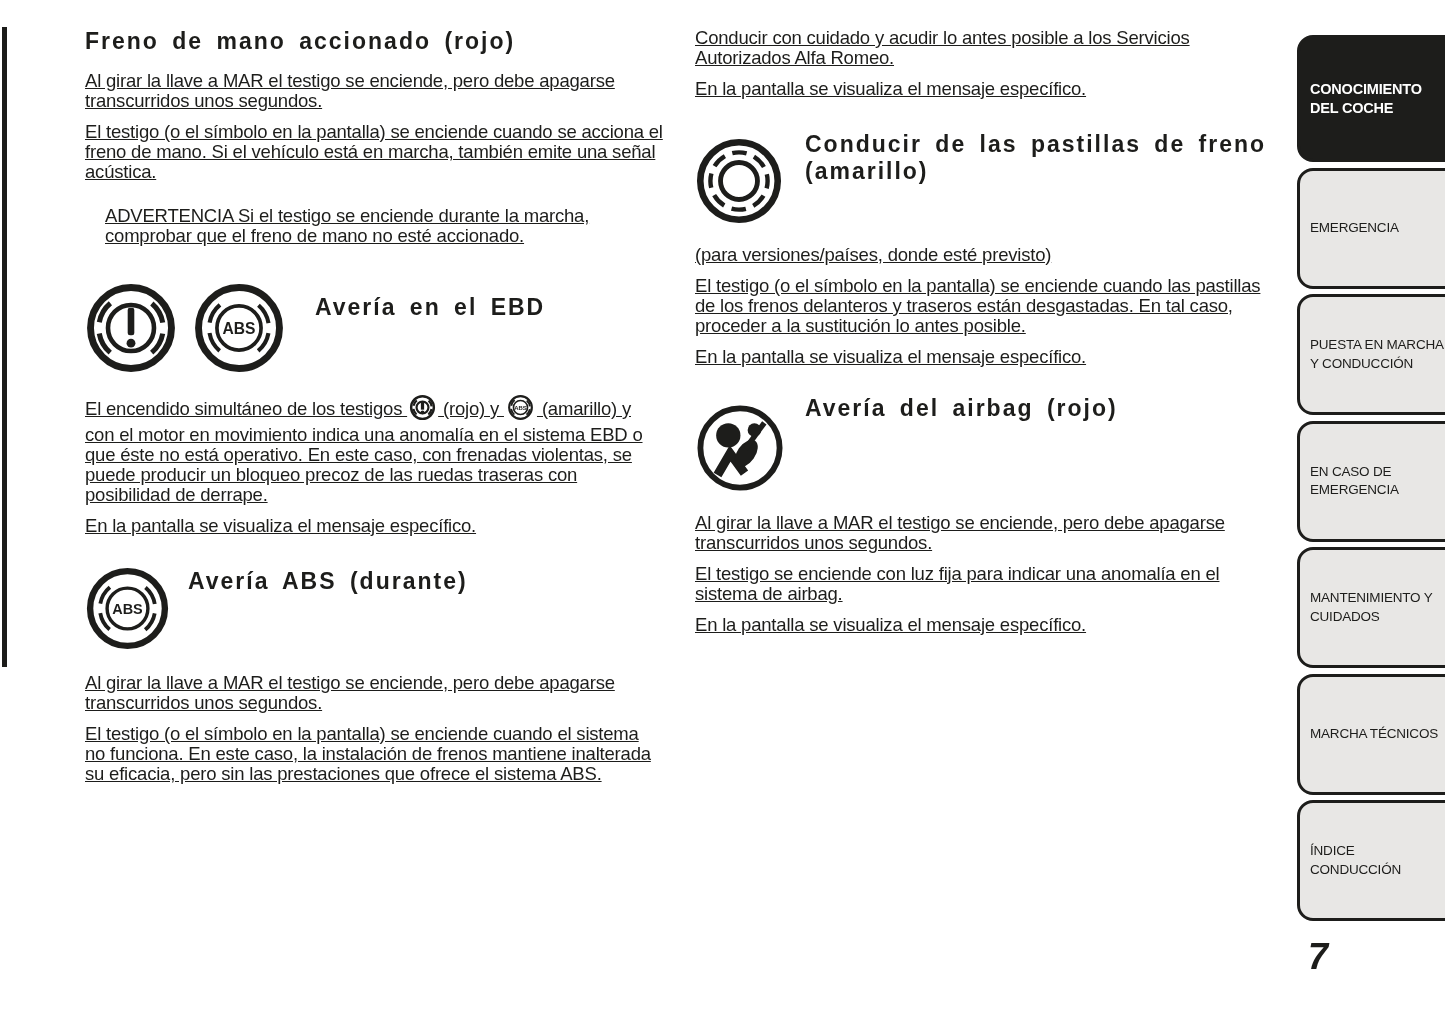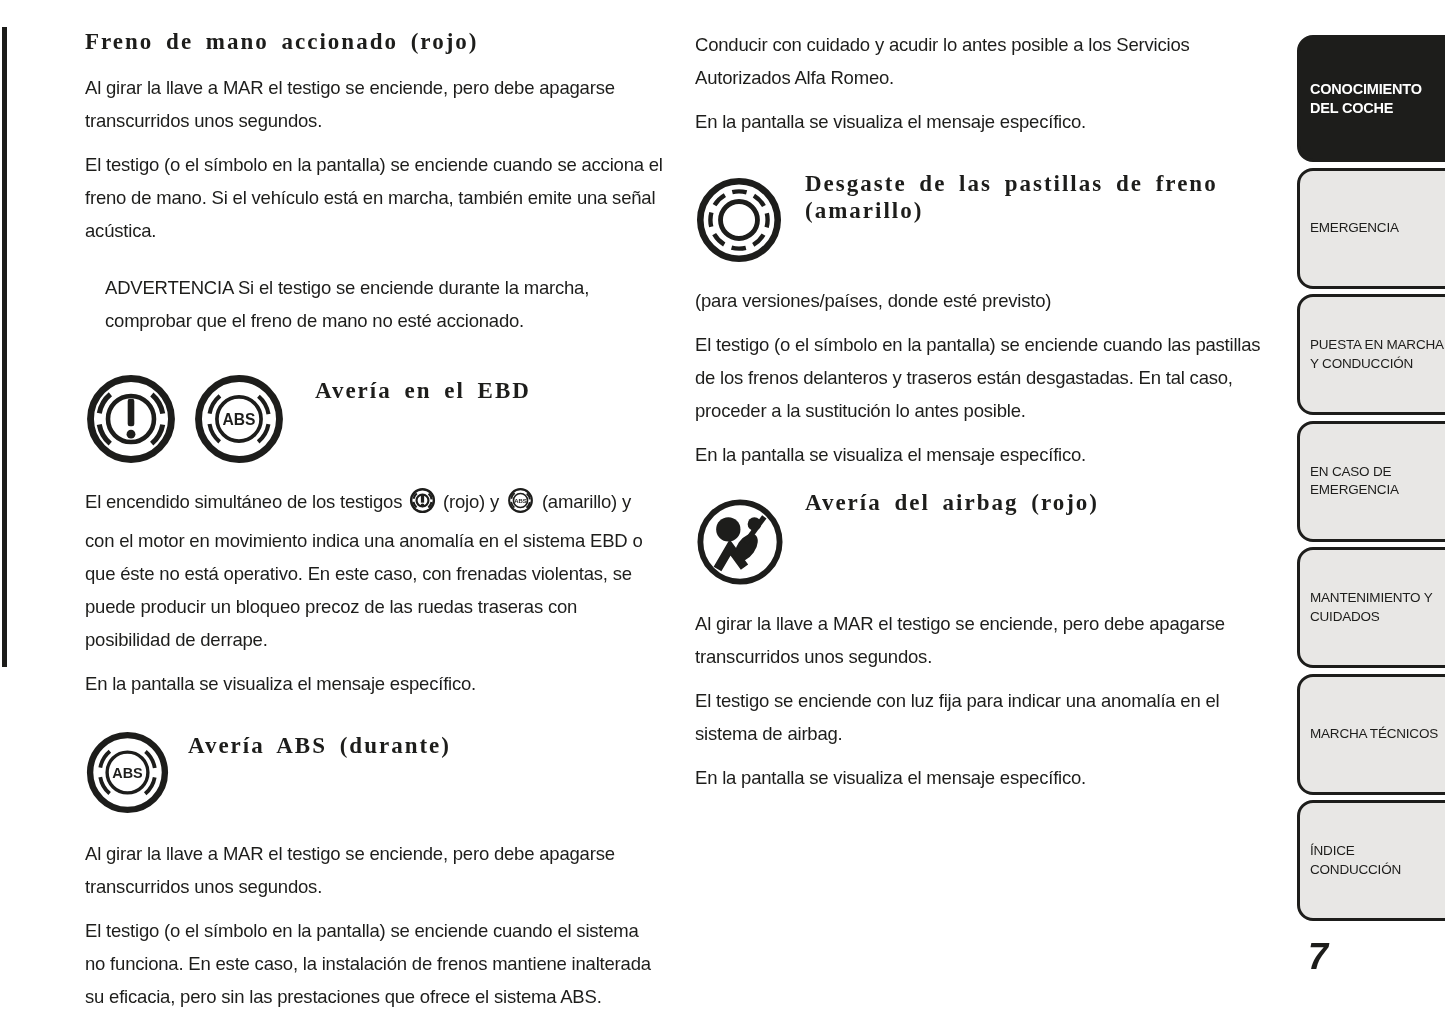--- a/index.html
+++ b/index.html
@@ -6,36 +6,36 @@
   body{
     width:1445px;height:1019px;position:relative;overflow:hidden;
     background:#ffffff;color:#1d1d1b;
     font-family:"Liberation Sans", sans-serif;
     -webkit-font-smoothing:antialiased;
   }
   .spine{position:absolute;left:2px;top:27px;width:5px;height:640px;background:#1c1c1a;}
   .col{position:absolute;top:28px;}
   .col-left{left:85px;width:578px;}
   .col-right{left:695px;width:580px;}
-  p{font-size:18.5px;line-height:33px;letter-spacing:-0.2px;margin:0 0 11px 0;}
+  p{font-size:18.5px;line-height:20px;letter-spacing:-0.2px;margin:0 0 11px 0;text-decoration:underline;}
   .heading{
     font-size:23px;font-weight:bold;letter-spacing:2px;word-spacing:5px;
-    line-height:1.18;margin:0;font-family:Liberation Serif, serif;
+    line-height:1.18;margin:0;
   }
   .heading.main{margin-bottom:16px;}
   .warning-para{margin-top:24px;margin-left:20px;}
   .icon-row{display:flex;align-items:flex-start;}
   .ebd-row{margin-top:36px;margin-bottom:20px;}
   .ebd-row .wicon + .wicon{margin-left:16px;}
-  .ebd-row .heading{margin-left:30px;margin-top:4px;}
+  .ebd-row .heading{margin-left:30px;margin-top:12px;}
   .abs-row{margin-top:30px;margin-bottom:22px;}
   .abs-row .heading{margin-left:18px;margin-top:2px;}
   .pads-row{margin-top:38px;margin-bottom:20px;}
   .pads-row .heading{margin-left:22px;margin-top:-6px;max-width:470px;}
-  .airbag-row{margin-top:26px;margin-bottom:20px;}
+  .airbag-row{margin-top:36px;margin-bottom:20px;}
   .airbag-row .heading{margin-left:20px;margin-top:-8px;}
   .wicon{display:block;flex:0 0 auto;}
   .wicon svg{display:block;}
   .inline-icon{display:inline-block;vertical-align:-6px;margin:0 2px;}
   .sidebar{
     position:absolute;left:1297px;top:35px;width:163px;
     display:flex;flex-direction:column;gap:5.5px;
   }
   .tab{
     box-sizing:border-box;height:121px;
@@ -124,21 +124,21 @@
   <p>En la pantalla se visualiza el mensaje específico.</p>
 
   <div class="icon-row pads-row">
     <span class="wicon">
       <svg viewBox="0 0 100 100" width="88" height="88">
         <circle cx="50" cy="50" r="44" fill="none" stroke="#1d1d1b" stroke-width="7.5"></circle>
         <circle cx="50" cy="50" r="21" fill="none" stroke="#1d1d1b" stroke-width="5.5"></circle>
         <circle cx="50" cy="50" r="32.5" fill="none" stroke="#1d1d1b" stroke-width="5" stroke-dasharray="16.5 9.03" stroke-dashoffset="8"></circle>
       </svg>
     </span>
-    <h2 class="heading">Desgaste de las pastillas de freno (amarillo)</h2>
+    <h2 class="heading">Conducir de las pastillas de freno (amarillo)</h2>
   </div>
 
   <p>(para versiones/países, donde esté previsto)</p>
   <p>El testigo (o el símbolo en la pantalla) se enciende cuando las pastillas de los frenos delanteros y traseros están desgastadas. En tal caso, proceder a la sustitución lo antes posible.</p>
   <p>En la pantalla se visualiza el mensaje específico.</p>
 
   <div class="icon-row airbag-row">
     <span class="wicon">
       <svg viewBox="0 0 100 100" width="90" height="90">
         <circle cx="50" cy="50" r="44" fill="none" stroke="#1d1d1b" stroke-width="6.5"></circle>

